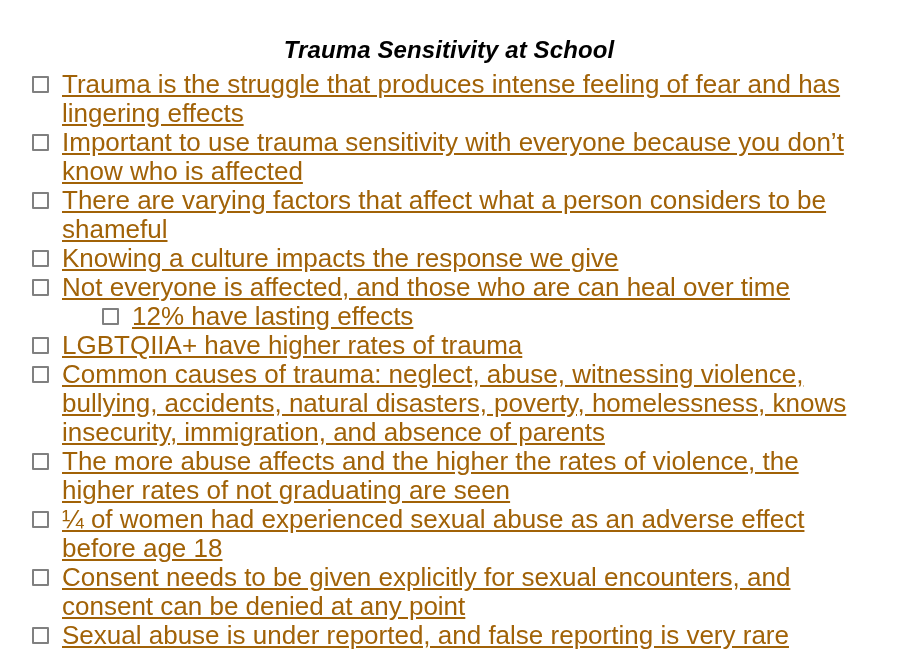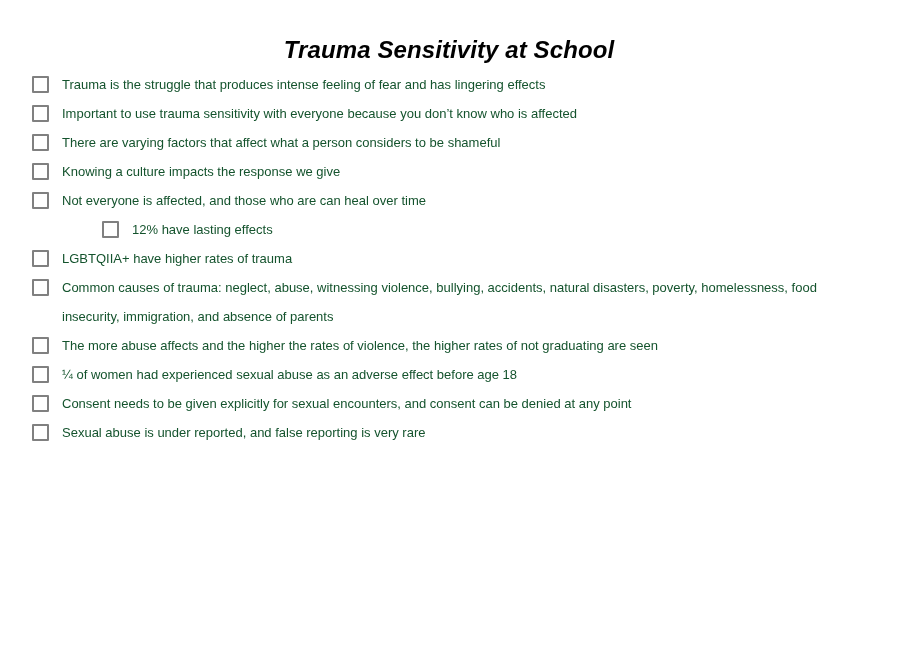--- a/index.html
+++ b/index.html
@@ -40,26 +40,27 @@
 
   .checklist {
     list-style: none;
     margin: 0;
     padding: 0;
   }
 
   .check-item {
     position: relative;
     display: block;
-    font-size: 13px;
+    font-size: 26px;
     line-height: 29px;
-    color: #14532d;
+    color: #a16207;
     padding-left: 37px;
     margin: 0 0 0 25px;
     box-sizing: border-box;
+    text-decoration: underline;
   }
 
   .check-item.level-1 {
     width: 845px;
   }
 
   .check-item.level-2 {
     margin-left: 95px;
     width: 775px;
   }
@@ -117,21 +118,21 @@
       <div class="check-item level-2">
         <span class="checkbox"></span>
         <span class="item-text">12% have lasting effects</span>
       </div>
       <div class="check-item level-1">
         <span class="checkbox"></span>
         <span class="item-text">LGBTQIIA+ have higher rates of trauma</span>
       </div>
       <div class="check-item level-1">
         <span class="checkbox"></span>
-        <span class="item-text">Common causes of trauma: neglect, abuse, witnessing violence, bullying, accidents, natural disasters, poverty, homelessness, food insecurity, immigration, and absence of parents</span>
+        <span class="item-text">Common causes of trauma: neglect, abuse, witnessing violence, bullying, accidents, natural disasters, poverty, homelessness, knows insecurity, immigration, and absence of parents</span>
       </div>
       <div class="check-item level-1">
         <span class="checkbox"></span>
         <span class="item-text">The more abuse affects and the higher the rates of violence, the higher rates of not graduating are seen</span>
       </div>
       <div class="check-item level-1">
         <span class="checkbox"></span>
         <span class="item-text">¼ of women had experienced sexual abuse as an adverse effect before age 18</span>
       </div>
       <div class="check-item level-1">

